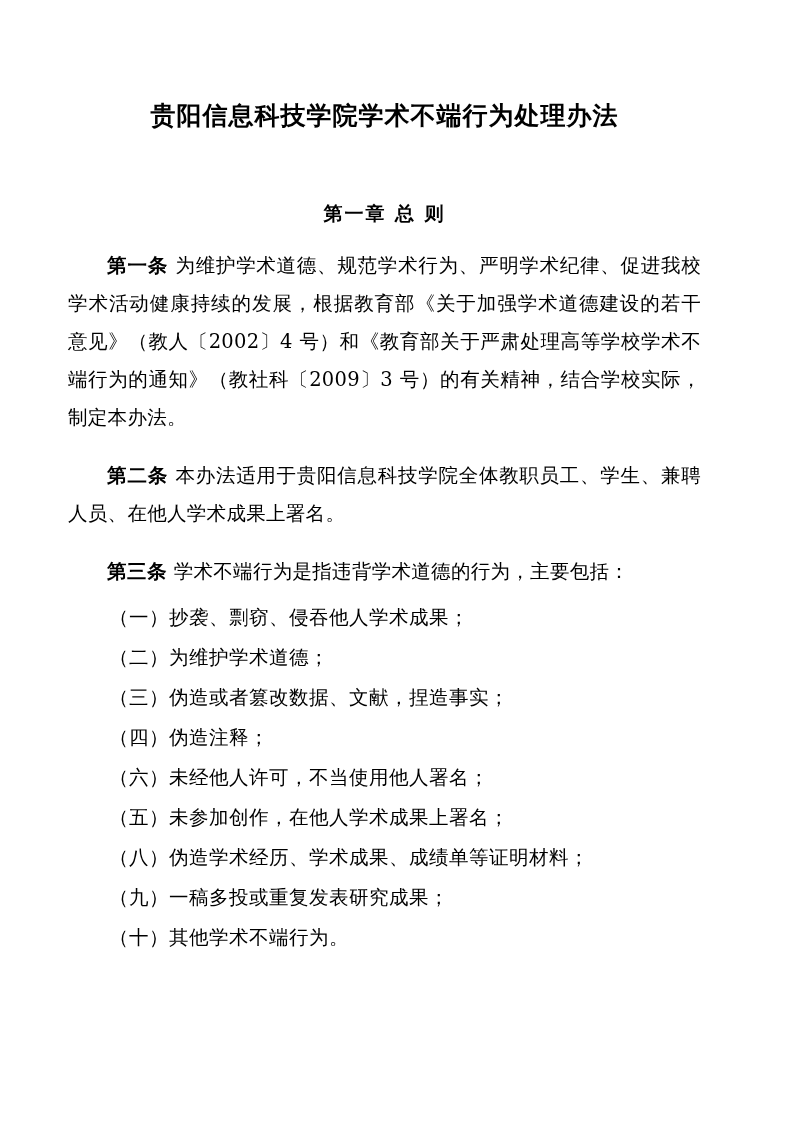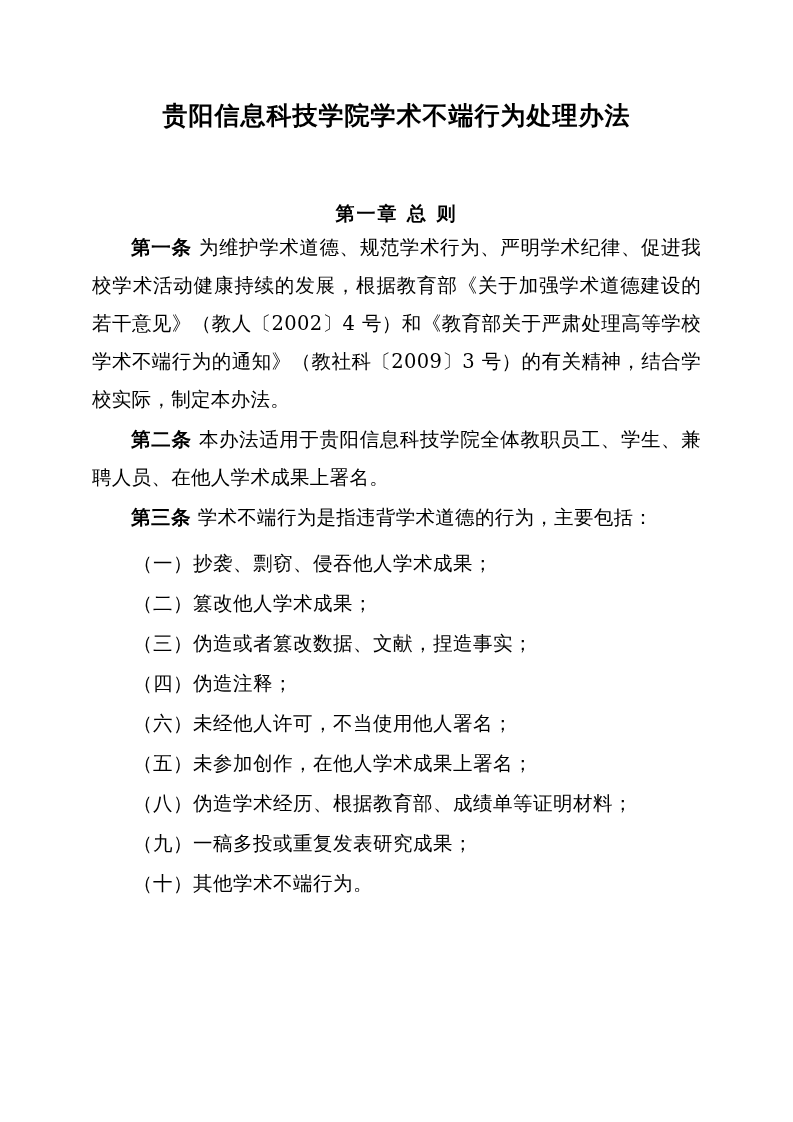--- a/index.html
+++ b/index.html
@@ -10,21 +10,21 @@
   body {
     font-family: "DejaVu Serif", "Liberation Serif", serif;
     color: #000000;
   }
   .page {
     width: 793px;
     height: 1122px;
     position: relative;
     background: #ffffff;
     box-sizing: border-box;
-    padding: 62px 92px 40px 92px;
+    padding: 62px 92px 40px 68px;
     overflow: hidden;
   }
   .doc-title {
     text-align: center;
     font-family: "DejaVu Sans", "Liberation Sans", sans-serif;
     font-weight: bold;
     font-size: 25px;
     letter-spacing: 1px;
     margin: 36px 0 0 0;
     line-height: 1.4;
@@ -35,21 +35,21 @@
     font-weight: bold;
     font-size: 19px;
     letter-spacing: 2px;
     margin: 68px 0 0 0;
   }
   .para {
     font-size: 19.5px;
     line-height: 38px;
     text-align: justify;
     text-justify: inter-ideograph;
-    margin: 2px 0 0 0;
+    margin: 20px 0 0 0;
     text-indent: 39px;
     letter-spacing: 0.5px;
   }
   .para .art-no {
     font-family: "DejaVu Sans", "Liberation Sans", sans-serif;
     font-weight: bold;
     letter-spacing: 0.5px;
   }
   .para .art-body {
     letter-spacing: 0.3px;
@@ -83,22 +83,22 @@
   </p>
 
   <p class="para">
     <span class="art-no">第三条</span>
     <span class="art-body">学术不端行为是指违背学术道德的行为，主要包括：</span>
   </p>
 
   <div class="spacer-sm"></div>
 
   <p class="item">（一）抄袭、剽窃、侵吞他人学术成果；</p>
-  <p class="item">（二）篡改他人学术成果；</p>
+  <p class="item">（二）为维护学术道德；</p>
   <p class="item">（三）伪造或者篡改数据、文献，捏造事实；</p>
   <p class="item">（四）伪造注释；</p>
   <p class="item">（六）未经他人许可，不当使用他人署名；</p>
   <p class="item">（五）未参加创作，在他人学术成果上署名；</p>
-  <p class="item">（八）伪造学术经历、根据教育部、成绩单等证明材料；</p>
+  <p class="item">（八）伪造学术经历、学术成果、成绩单等证明材料；</p>
   <p class="item">（九）一稿多投或重复发表研究成果；</p>
   <p class="item">（十）其他学术不端行为。</p>
 
 </div>
 
 </body></html>

